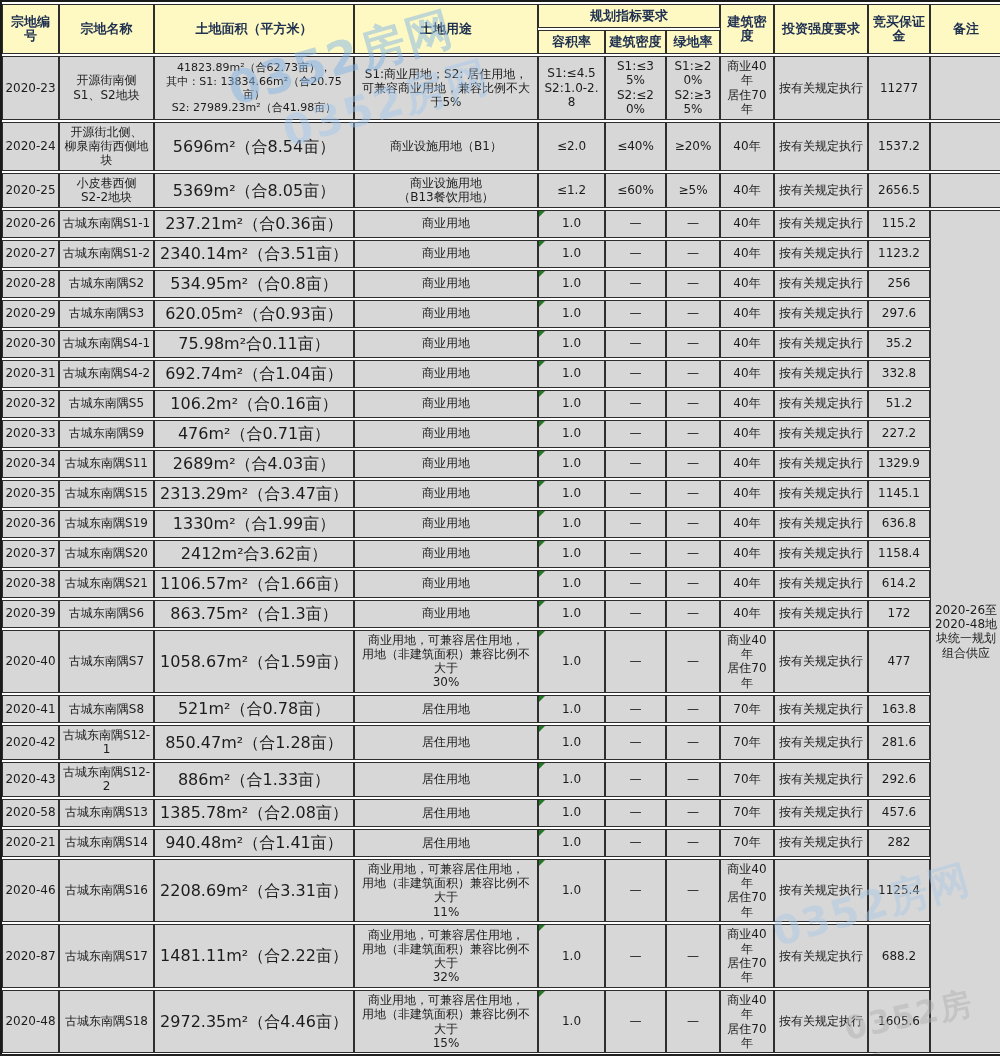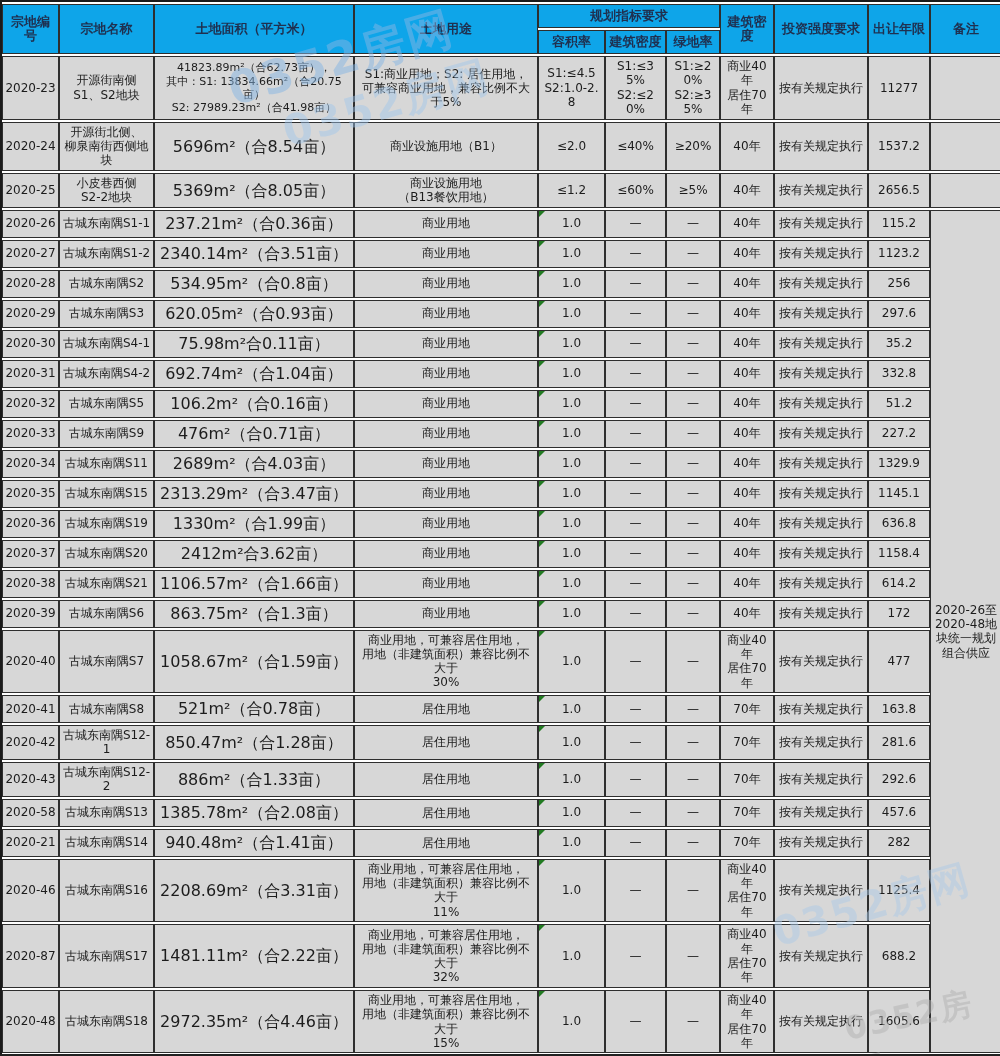--- a/index.html
+++ b/index.html
@@ -14,21 +14,21 @@
     border:2px solid #1a1a1a; border-bottom:none;
   }
   th, td {
     border:1px solid #2e2e2e;
     text-align:center; vertical-align:middle;
     white-space:pre-line; word-break:break-all;
     color:#1c1c1c; font-size:12px; line-height:1.2;
     padding:2px 2px;
   }
   thead th {
-    background:#0ea5e9; color:#1f3050; font-weight:bold;
+    background:#fef9c3; color:#1f3050; font-weight:bold;
     font-size:13px; height:24px; line-height:1.1;
   }
   tbody td { background:#d7d7d7; height:28px; }
   td.c-area { font-size:16px; }
   td.c-area.small { font-size:11px; }
   td.c-use { line-height:1.18; }
   td.c-far { position:relative;text-align:center; }
   td.c-name { font-size:12px; }
   .corner-flag {
     position:absolute; top:0; left:0; width:0; height:0;
@@ -75,21 +75,21 @@
     </colgroup>
     <thead>
       <tr>
         <th rowspan="2">宗地编号</th>
         <th rowspan="2">宗地名称</th>
         <th rowspan="2">土地面积（平方米）</th>
         <th rowspan="2">土地用途</th>
         <th colspan="3">规划指标要求</th>
         <th rowspan="2">建筑密度</th>
         <th rowspan="2">投资强度要求</th>
-        <th rowspan="2">出让年限</th>
+        <th rowspan="2">竞买保证金</th>
         <th rowspan="2">备注</th>
       </tr>
       <tr>
         <th>容积率</th>
         <th>建筑密度</th>
         <th>绿地率</th>
       </tr>
     </thead>
     <tbody id="tbody">
         <tr>

